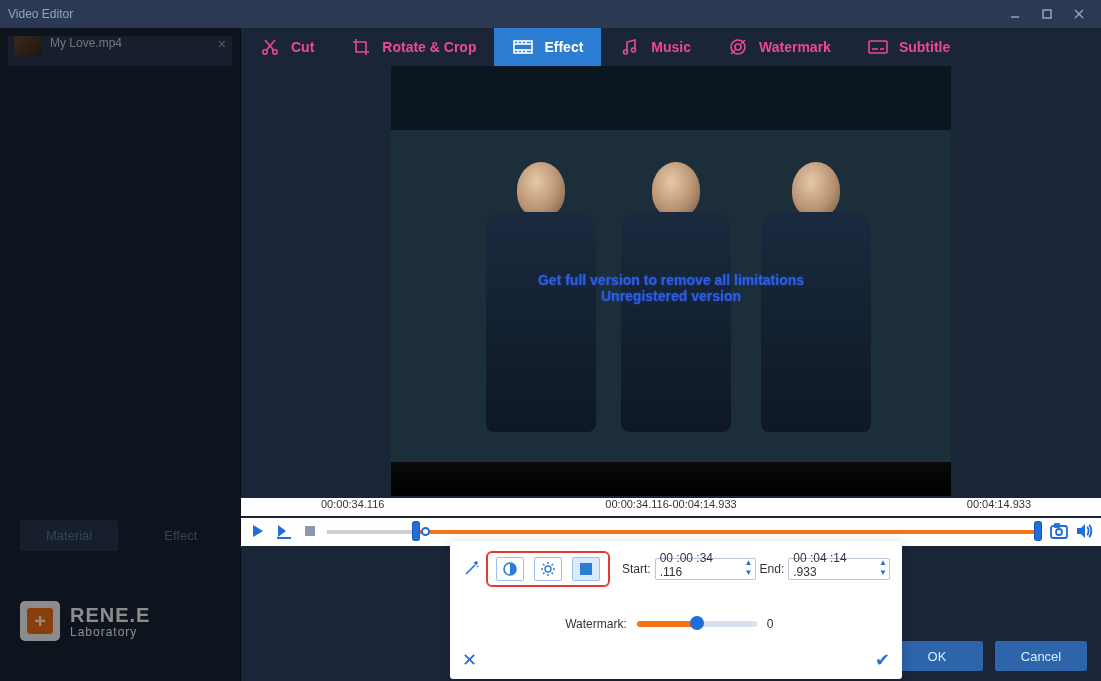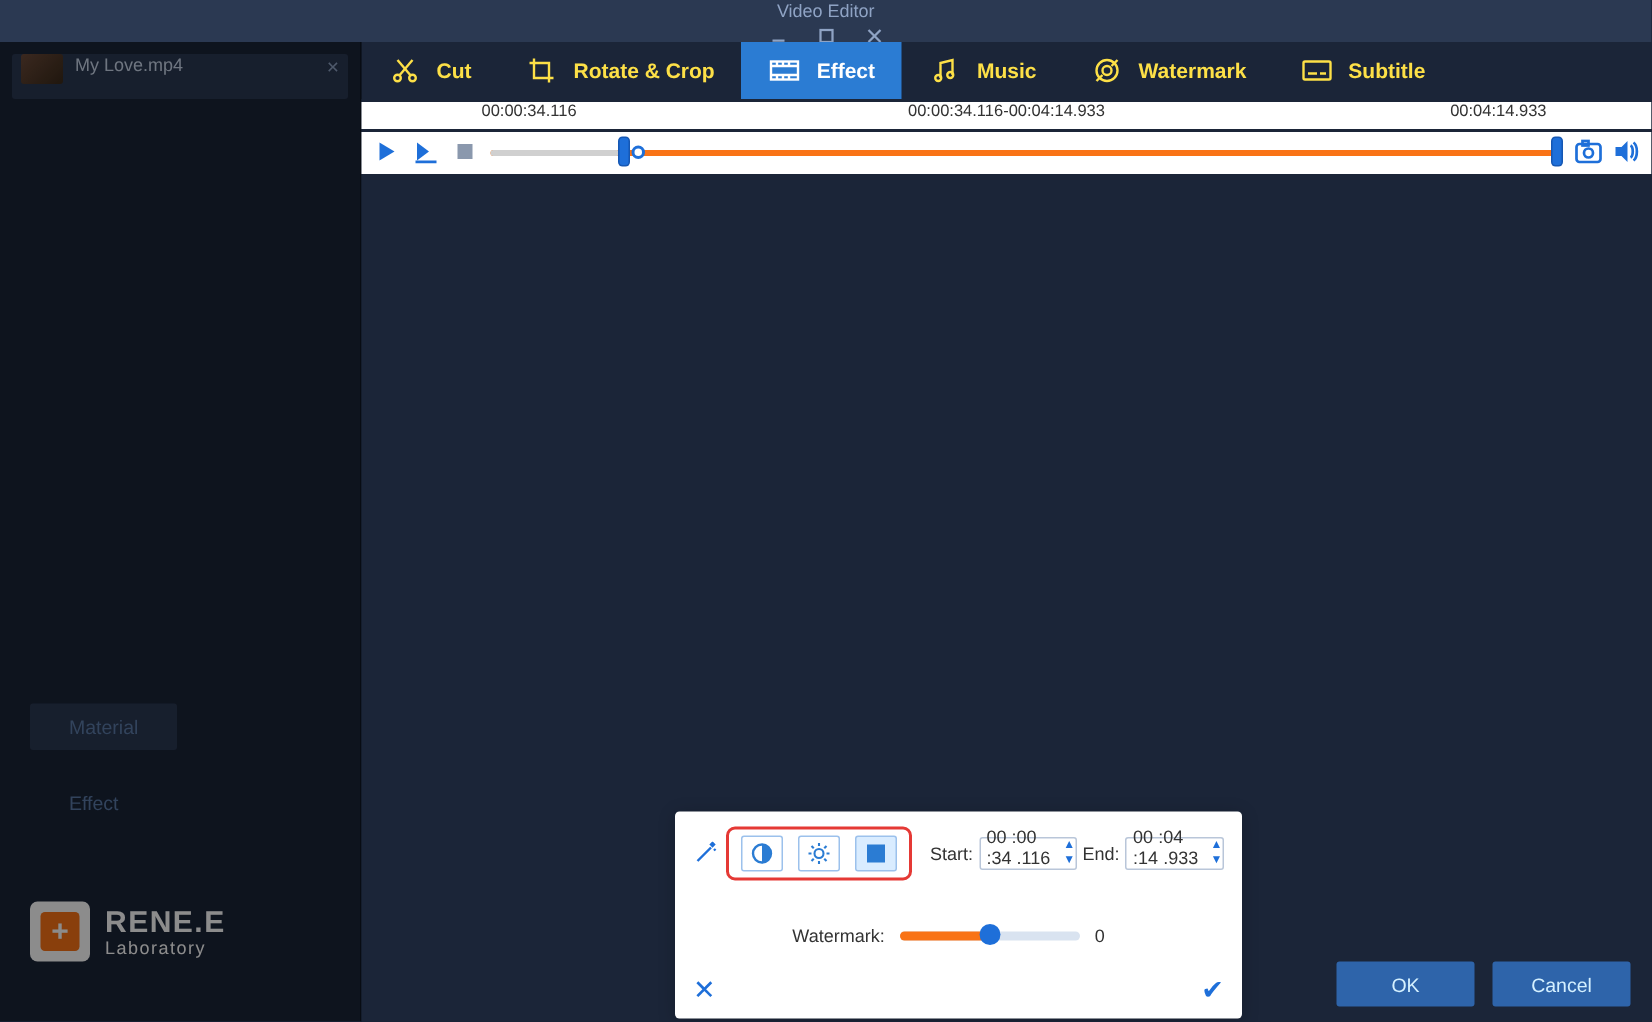--- a/index.html
+++ b/index.html
@@ -1,35 +1,35 @@
 <!DOCTYPE html>
 <html><head>
 <meta charset="utf-8">
 <style>
 * { box-sizing: border-box; margin: 0; padding: 0; font-family: "Segoe UI", Arial, sans-serif; }
 body { width: 1101px; height: 681px; background: #1b2538; overflow: hidden; position: relative; }
 
 
-.titlebar { height: 28px; background: #2b3952; display: flex; align-items: center; padding: 0 8px; color: #8fa3c4; font-size: 12px; justify-content: space-between; flex-direction: column; }
+.titlebar { height: 28px; background: #2b3952; display: flex; align-items: center; padding: 0 8px; color: #8fa3c4; font-size: 12px; justify-content: space-between; }
 .titlebar .wincontrols { display: flex; gap: 4px; }
 .titlebar .wincontrols div { width: 28px; height: 20px; display: flex; align-items: center; justify-content: center; color: #8fa3c4; cursor: default; }
 
 
 .toolbar { height: 38px; display: flex; align-items: stretch; background: #1b2538; margin-left: 241px; }
-.toolbar .tab { display: flex; align-items: center; gap: 10px; padding: 0 18px; color: #fde047; font-size: 14px; font-weight: 600; cursor: pointer; }
+.toolbar .tab { display: flex; align-items: center; gap: 10px; padding: 0 18px; color: #ec4899; font-size: 14px; font-weight: 600; cursor: pointer; }
 .toolbar .tab.active { background: #2b7cd3; color: #fff; }
 .toolbar .tab .ticon { width: 22px; height: 22px; display: flex; align-items: center; justify-content: center; }
 
 
 .sidebar { position: absolute; left: 0; top: 28px; width: 241px; bottom: 0; background: #1b2538; border-right: 1px solid #0f1624; }
 .file-chip { margin: 8px; height: 30px; background: #2b3952; display: flex; align-items: flex-start; padding: 0 6px; gap: 8px; color: #c9d6ea; font-size: 12px; border-radius: 2px; }
 .file-chip .thumb { width: 28px; height: 20px; background: linear-gradient(135deg,#6b4a3a,#3a2a1a); border-radius: 2px; }
 .file-chip .close { margin-left: auto; color: #8fa3c4; font-size: 14px; cursor: pointer; }
 
-.bottom-tabs { position: absolute; bottom: 130px; left: 20px; display: flex; gap: 20px; flex-direction: column; }
+.bottom-tabs { position: absolute; bottom: 130px; left: 20px; display: flex; gap: 20px; }
 .bottom-tabs .btab { background: #2b3952; color: #5b7ba8; padding: 8px 26px; font-size: 13px; border-radius: 2px; }
 .bottom-tabs .btab.plain { background: transparent; }
 
 .logo-area { position: absolute; bottom: 40px; left: 20px; display: flex; align-items: center; gap: 10px; color: #fff; }
 .logo-icon { width: 40px; height: 40px; background: #fff; border-radius: 5px; display:flex; align-items:center; justify-content:center; }
 .logo-icon .plus { width: 26px; height: 26px; background:#f97316; border-radius:3px; display:flex; align-items:center; justify-content:center; color:#fff; font-weight:bold; font-size:20px;}
 .logo-text { font-family: Arial; }
 .logo-text .l1 { font-size: 20px; font-weight: bold; letter-spacing: 1px; }
 .logo-text .l2 { font-size: 12px; letter-spacing: 1px; margin-top:-2px; }
 
@@ -54,21 +54,21 @@
 .tl-label-right { right: 0; }
 .tl-track { position: relative; flex:1; height: 10px; }
 .tl-bar { position:absolute; top: 4px; left:0; right:0; height: 4px; background: #f97316; border-radius:2px; }
 .tl-bar-grey { position:absolute; top:4px; left:0; width:12%; height:4px; background:#d0d0d0; border-radius:2px; }
 .tl-handle { position:absolute; top:-4px; left:12%; width:6px; height:18px; background:#1e6fd9; border-radius:2px; box-shadow: 0 0 0 1px #1557b3; }
 .tl-handle.end { left:auto; right:0; }
 .tl-posdot { position:absolute; top:1px; left:13.2%; width:9px; height:9px; background:#fff; border:2px solid #1e6fd9; border-radius:50%; }
 .tl-right-icons { display:flex; gap:6px; align-items:center; color:#1e6fd9; }
 
 
-.effect-panel { position:absolute; left: 450px; top:541px; width:378px; background:#fff; border-radius:3px; box-shadow: 0 2px 12px rgba(0,0,0,.2); padding: 10px 12px 8px; }
+.effect-panel { position:absolute; left: 450px; top:541px; width:452px; background:#fff; border-radius:3px; box-shadow: 0 2px 12px rgba(0,0,0,.2); padding: 10px 12px 8px; }
 .ep-row1 { display:flex; align-items:center; gap:6px; }
 .ep-wand { color:#1e6fd9; width:18px; height:18px; display:flex; align-items:center; justify-content:center;}
 .ep-boxgroup { display:flex; gap:10px; padding: 4px 8px; border: 2.5px solid #e53935; border-radius: 6px; }
 .ep-icon { width:28px; height:24px; border:1px solid #9cc1ec; border-radius:2px; display:flex; align-items:center; justify-content:center; color:#2b7cd3; background:#fff;}
 .ep-icon.active { background:#d9ecff;}
 .ep-times { display:flex; align-items:center; gap:4px; font-size:12px; color:#333; margin-left:6px;}
 .ep-times .field { display:flex; align-items:flex-end; border:1px solid #b9c6d9; border-radius:2px; height:22px; }
 .ep-times .field span { padding: 0 4px; font-size:12px; }
 .ep-times .spinner { display:flex; flex-direction:column; width:12px; }
 .ep-times .spinner div { height:10px; font-size:8px; line-height:8px; text-align:center; color:#1e6fd9; cursor:pointer;}
@@ -205,20 +205,39 @@
       </div>
     <div class="logo-text">
       <div class="l1">RENE.E</div>
       <div class="l2">Laboratory</div>
     </div>
   </div>
 </div>
 <div class="dim-left"></div>
 
 <div class="main">
+  <div class="player">
+    <div class="scene"></div>
+    <div class="figure fig1">
+        <div class="head"></div>
+        <div class="body"></div>
+      </div>
+    <div class="figure fig2">
+        <div class="head"></div>
+        <div class="body"></div>
+      </div>
+    <div class="figure fig3">
+        <div class="head"></div>
+        <div class="body"></div>
+      </div>
+    <div class="wm">
+      <div>Get full version to remove all limitations</div>
+      <div>Unregistered version</div>
+    </div>
+  </div>
 
   <div style="position:relative; height:18px; background:#fff; margin-top:2px;">
     <span class="tl-label-left" style="top:0;">00:00:34.116</span>
     <span class="tl-label-mid" style="top:0;">00:00:34.116-00:04:14.933</span>
     <span class="tl-label-right" style="top:0; right:70px;margin-left:44px;">00:04:14.933</span>
   </div>
 
   <div class="timeline-wrap">
     <div class="tl-btn">
         <svg width="16" height="16" viewBox="0 0 16 16">

